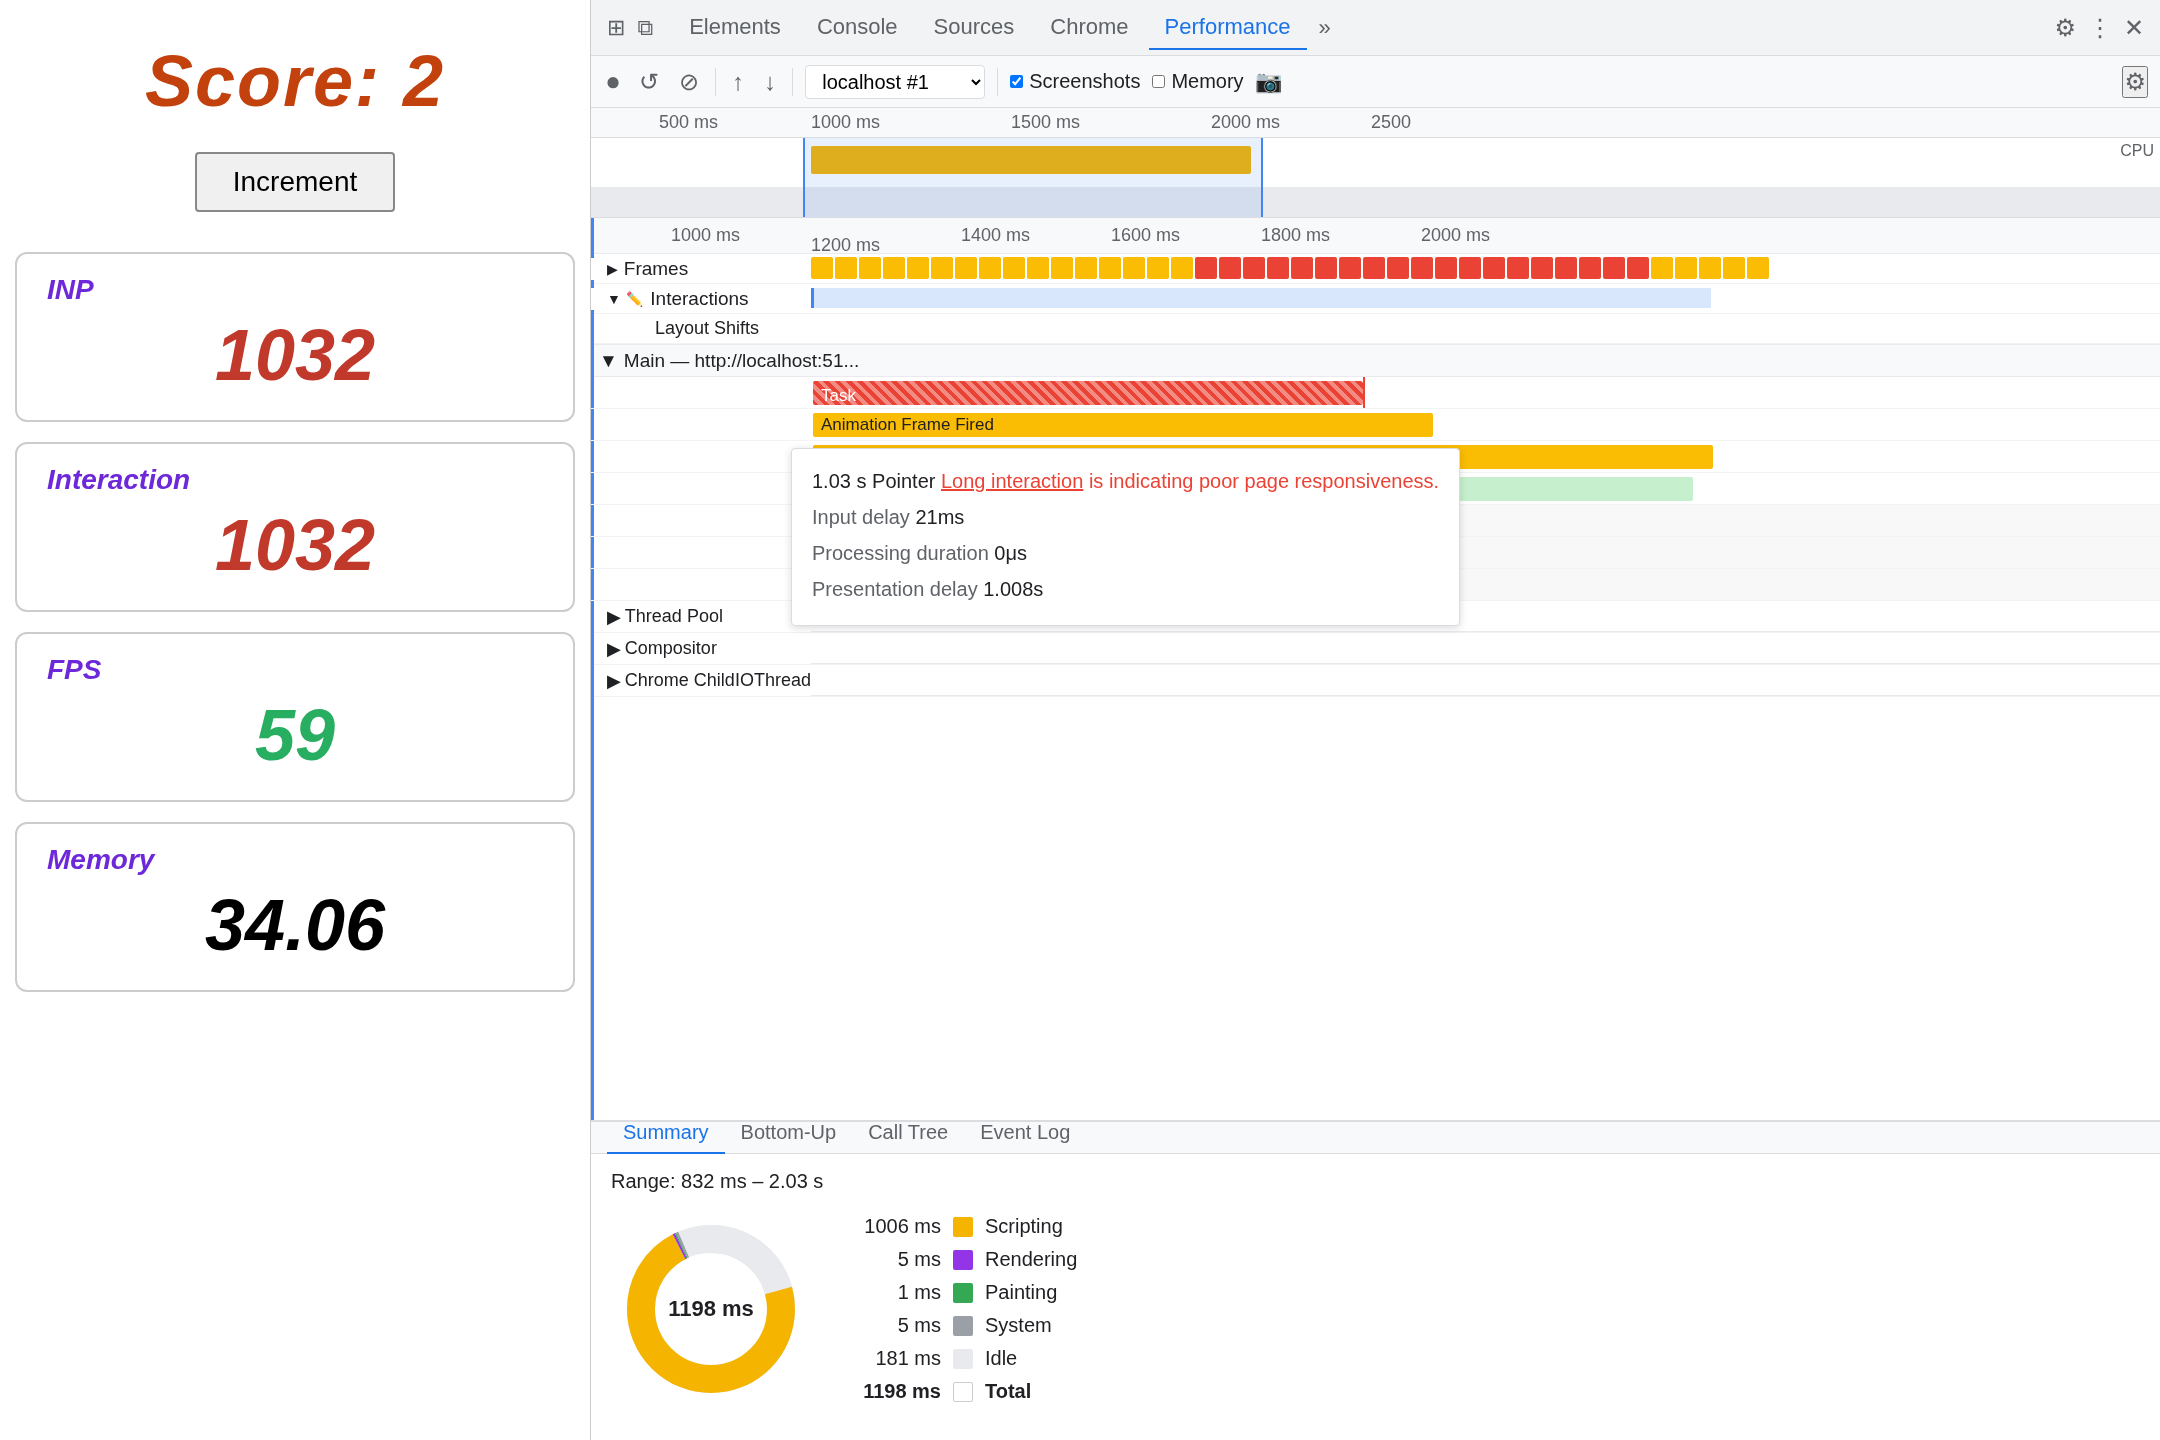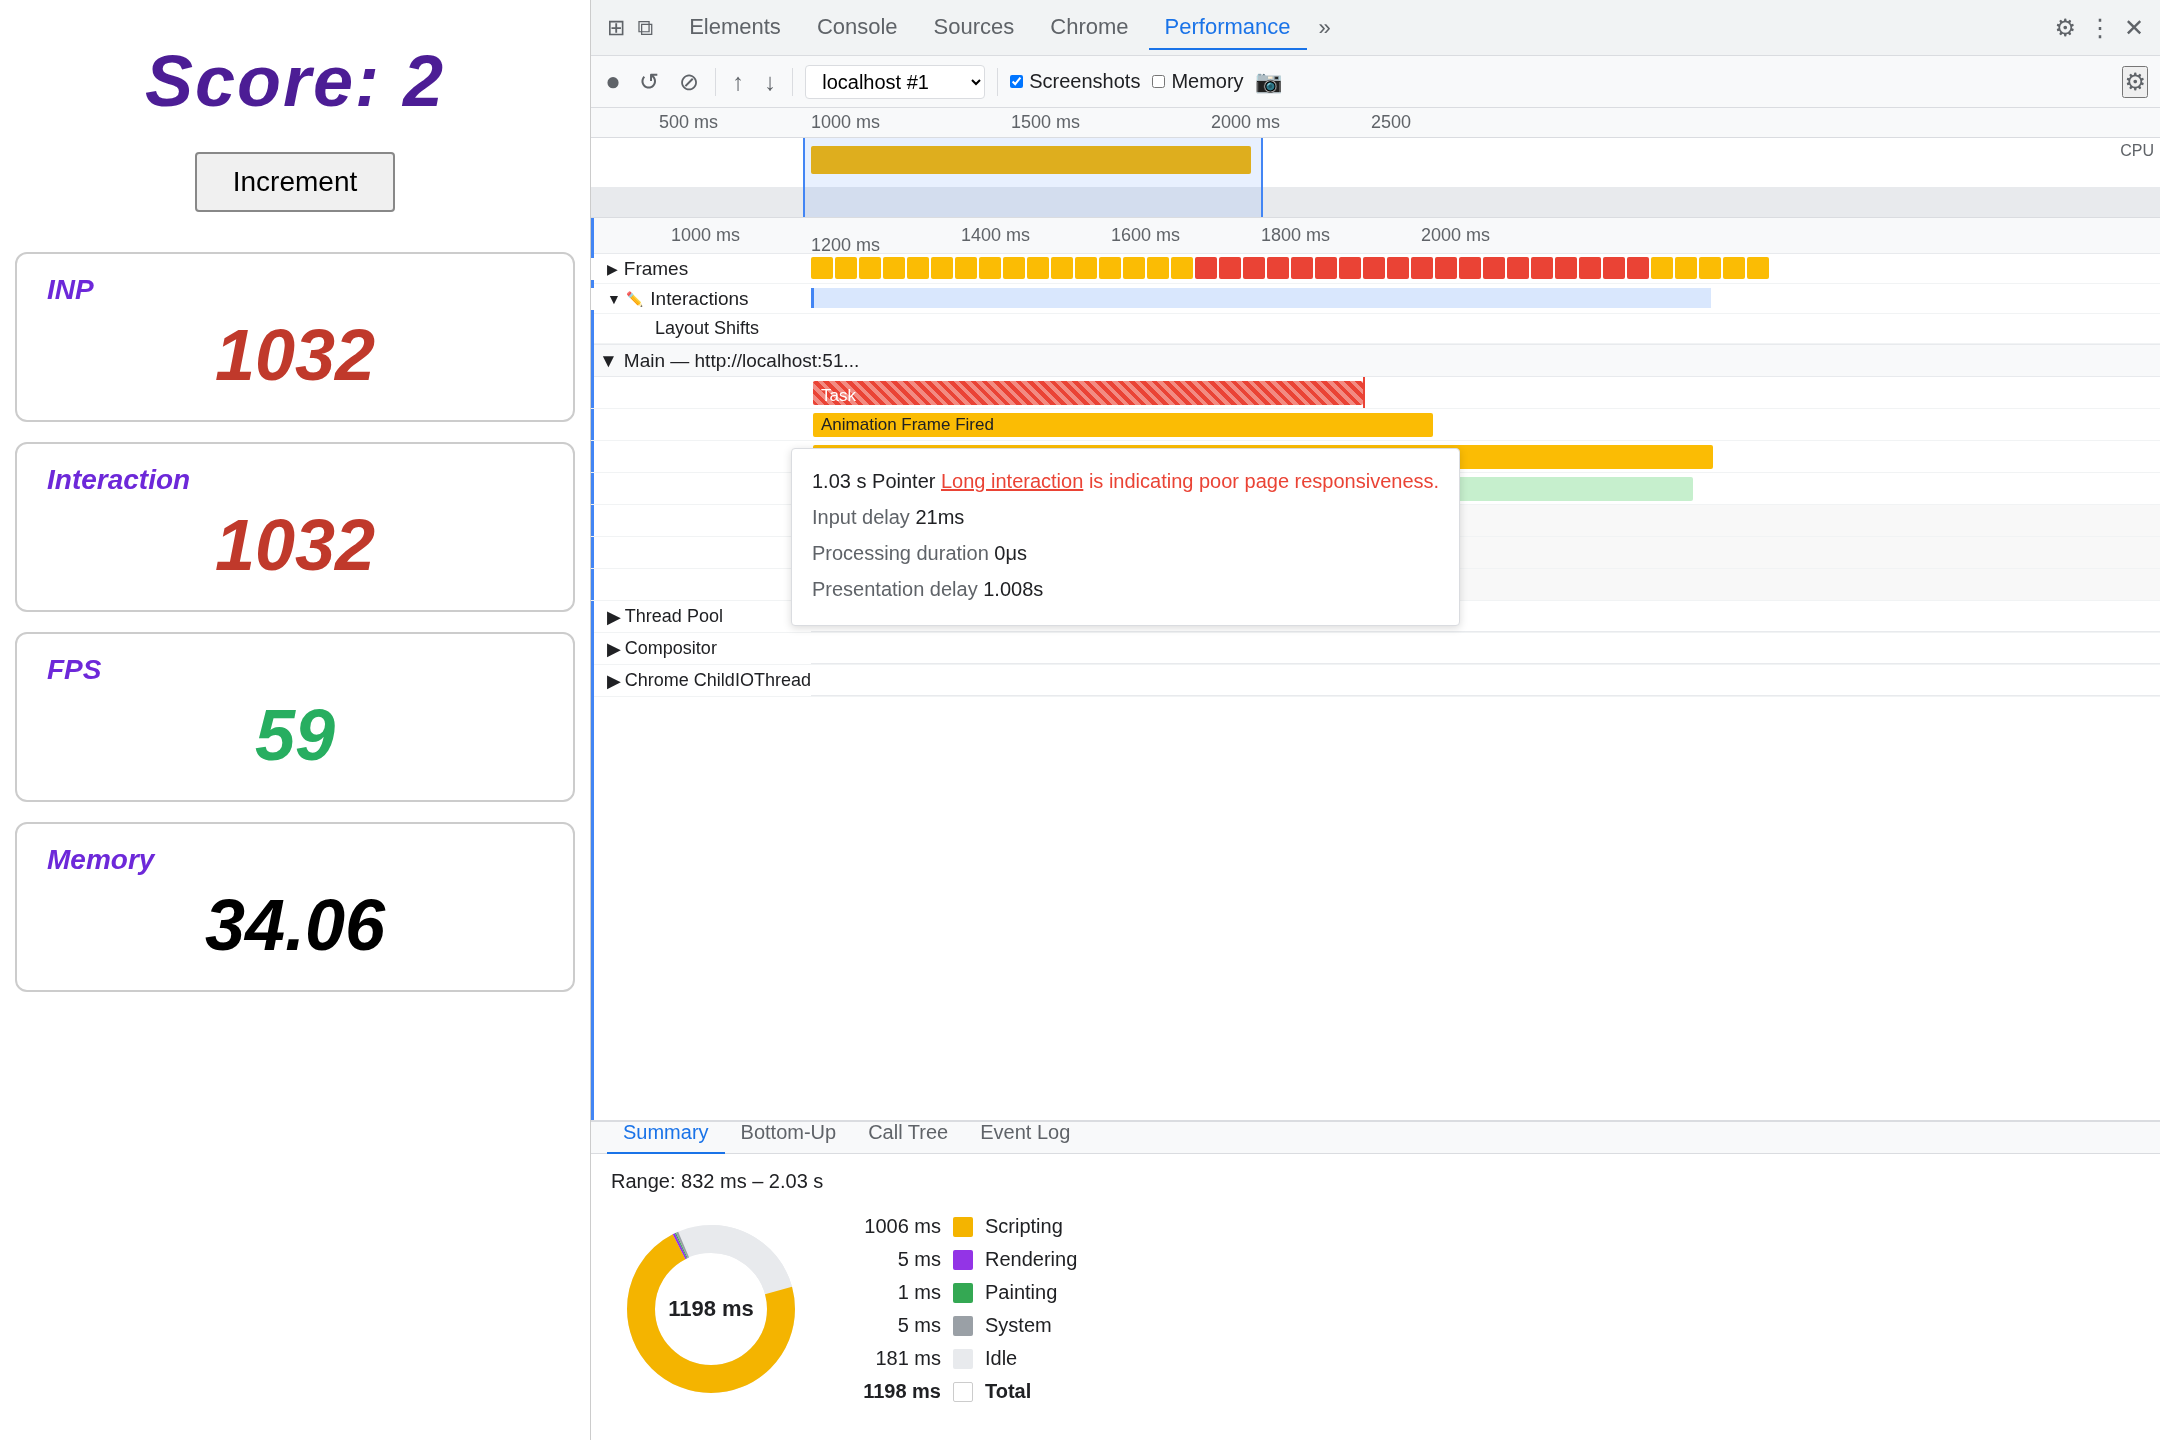--- a/index.html
+++ b/index.html
@@ -12,21 +12,21 @@
       background: #fff;
       display: flex;
       flex-direction: column;
       align-items: center;
       padding: 40px 20px 20px 20px;
     }
     #score-title {
       font-size: 72px;
       font-weight: 900;
       font-style: italic;
-      color: #4c1d95;
+      color: #c2410c;
       margin-bottom: 30px;
       letter-spacing: 2px;
     }
     #increment-btn {
       border: 2px solid #888;
       background: #f0f0f0;
       font-size: 28px;
       padding: 12px 36px;
       cursor: pointer;
       border-radius: 4px;

